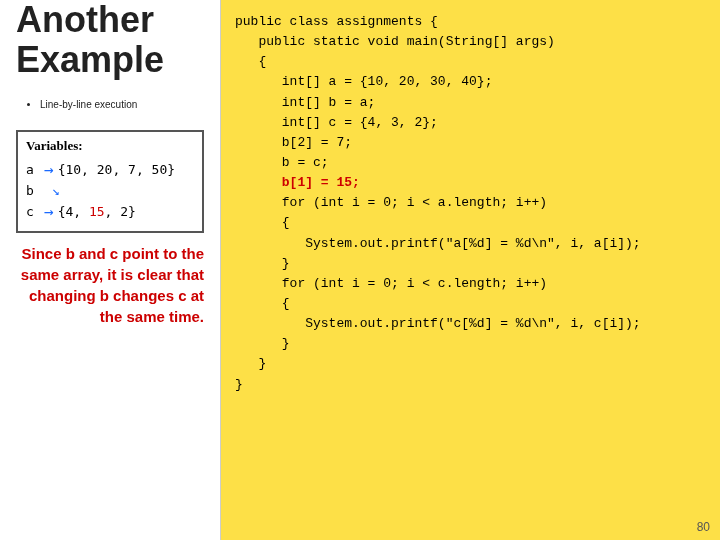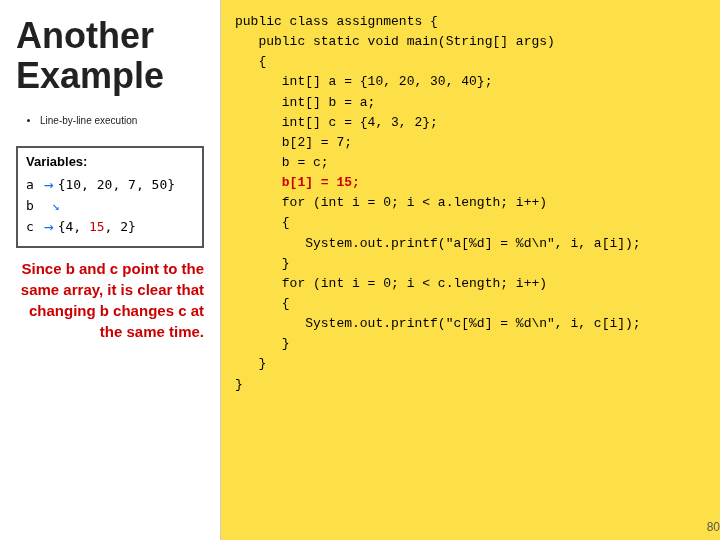--- a/index.html
+++ b/index.html
@@ -15,21 +15,21 @@
     .container {
       display: flex;
       width: 720px;
       height: 540px;
     }
 
     
     .left-panel {
       width: 220px;
       min-width: 220px;
-      padding: 16px 16px 16px 16px;
+      padding: 0 16px 16px 16px;
       background: #fff;
       display: flex;
       flex-direction: column;
     }
 
     .title {
       font-size: 36px;
       font-weight: bold;
       color: #222;
       line-height: 1.1;
@@ -65,21 +65,21 @@
     .variables-box {
       border: 2px solid #555;
       padding: 6px 8px;
       margin-top: 10px;
       margin-bottom: 10px;
       font-size: 13px;
       font-family: monospace;
     }
 
     .variables-label {
-      font-family: Liberation Sans, sans-serif;
+      font-family: Liberation Serif, serif;
       font-size: 13px;
       font-weight: bold;
       margin-bottom: 6px;
       color: #000;
     }
 
     .var-row {
       display: flex;
       align-items: center;
       margin-bottom: 4px;
@@ -130,21 +130,21 @@
     }
 
     .code-block {
       white-space: pre;
       line-height: 1.55;
     }
 
     .page-number {
       position: absolute;
       bottom: 6px;
-      right: 0;
+      right: 10px;
       font-size: 12px;
       color: #555;
       font-family: Arial, sans-serif;
       margin-left: 16px;
     }
   </style>
 </head>
 <body>
 
 <div class="container">

